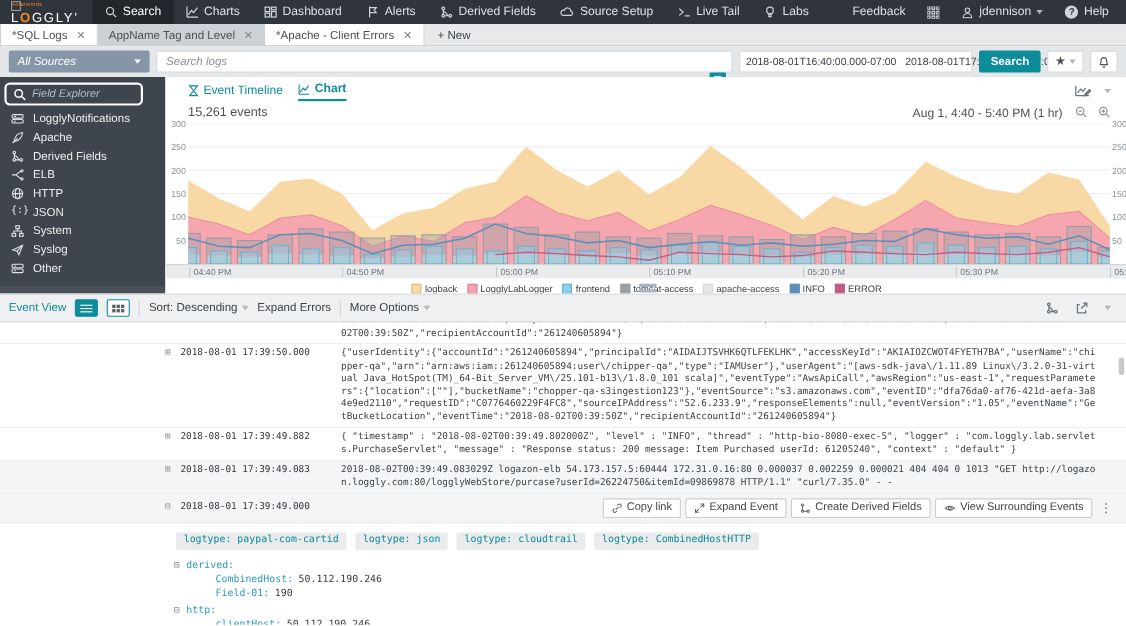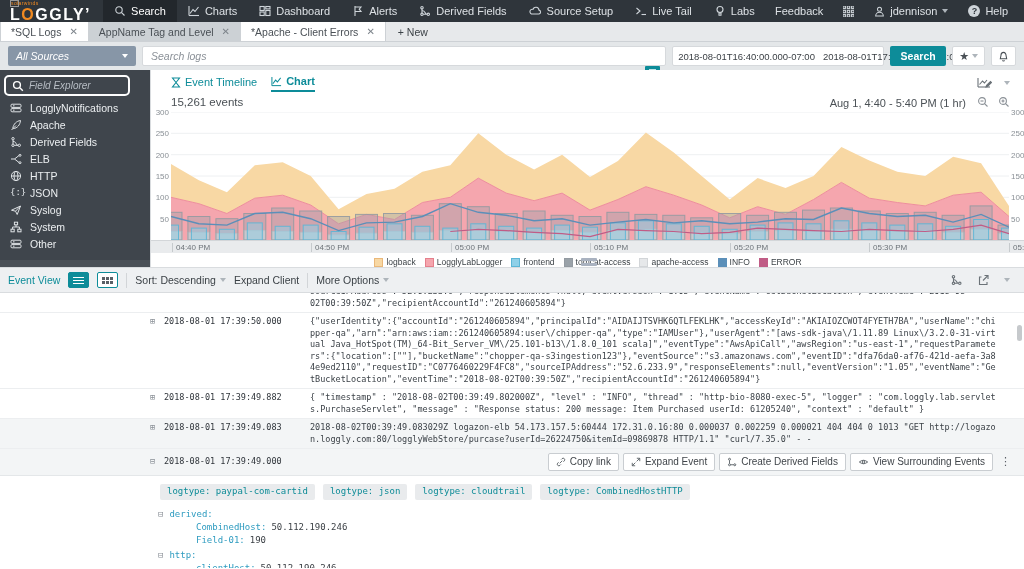--- a/index.html
+++ b/index.html
@@ -6,21 +6,21 @@
   html,body{width:1024px;height:569px;overflow:hidden;background:#fff;
     font-family:"Liberation Sans",sans-serif;-webkit-font-smoothing:antialiased}
   #app{position:relative;width:1024px;height:569px;background:#fff}
   .ico{display:inline-block;vertical-align:middle;flex:none}
 
   
   .topnav{position:absolute;left:0;top:0;width:1024px;height:22px;background:#2f353b;
     display:flex;align-items:stretch;color:#dfe3e6;font-size:11px}
   .logo{display:flex;flex-direction:column;justify-content:center;padding:0 12px 0 10px;line-height:1}
   .logo .sw{font-size:5px;color:#f18a21;letter-spacing:.4px}
-  .logo .brand{font-size:16px;font-weight:bold;color:#fff;letter-spacing:1.5px}
+  .logo .brand{font-size:12px;font-weight:normal;color:#fff;letter-spacing:1.5px}
   .logo .brand b{color:#f18a21}
   .nv{display:flex;align-items:center;gap:5px;padding:0 11px;color:#dde1e5;cursor:pointer}
   .nv.active{background:#22272c;color:#fff}
   .nv svg{stroke:#cfd5da;fill:none;stroke-width:1.1}
   .nav-right{margin-left:auto;display:flex;align-items:center;gap:4px;padding-right:8px}
   .nav-right .nv{padding:0 8px}
   .qmark{width:12px;height:12px;border-radius:50%;background:#cfd5da;color:#2f353b;font-size:9px;
     font-weight:bold;display:inline-flex;align-items:center;justify-content:center}
   .caret{display:inline-block;width:0;height:0;border-left:3.5px solid transparent;
     border-right:3.5px solid transparent;border-top:4px solid #aeb5bb;vertical-align:middle}
@@ -353,33 +353,33 @@
           <line x1="1.4" y1="6" x2="10.6" y2="6"></line>
         </svg>
       <span>HTTP</span>
     </div>
     <div class="sitem">
       <span class="txt-ico">{:}</span>
       <span>JSON</span>
     </div>
     <div class="sitem">
       <svg class="ico" width="12" height="12" viewBox="0 0 12 12">
-          <path d="M1.5 6.2 L10.5 2 L7.2 10.5 L5.5 7.2 Z"></path>
-          <line x1="5.5" y1="7.2" x2="10.5" y2="2"></line>
-        </svg>
-      <span>Syslog</span>
-    </div>
-    <div class="sitem">
-      <svg class="ico" width="12" height="12" viewBox="0 0 12 12">
           <rect x="4.4" y="1.2" width="3.2" height="2.6"></rect>
           <rect x="1" y="8.2" width="3.2" height="2.6"></rect>
           <rect x="7.8" y="8.2" width="3.2" height="2.6"></rect>
           <path d="M6 3.8 V6 M2.6 8.2 V6 H9.4 V8.2"></path>
         </svg>
       <span>System</span>
+    </div>
+    <div class="sitem">
+      <svg class="ico" width="12" height="12" viewBox="0 0 12 12">
+          <path d="M1.5 6.2 L10.5 2 L7.2 10.5 L5.5 7.2 Z"></path>
+          <line x1="5.5" y1="7.2" x2="10.5" y2="2"></line>
+        </svg>
+      <span>Syslog</span>
     </div>
     <div class="sitem">
       <svg class="ico" width="12" height="12" viewBox="0 0 12 12">
           <rect x="1" y="2.2" width="10" height="3.2" rx="1"></rect>
           <rect x="1" y="6.6" width="10" height="3.2" rx="1"></rect>
           <line x1="3" y1="3.8" x2="4.5" y2="3.8"></line>
           <line x1="3" y1="8.2" x2="4.5" y2="8.2"></line>
         </svg>
       <span>Other</span>
     </div>
@@ -610,21 +610,21 @@
             <b></b>
             <b></b>
           </span>
         </span>
       <span class="tdiv"></span>
       <span class="titem">
           <span>Sort: Descending</span>
           <span class="caret"></span>
         </span>
       <span class="titem">
-          <span>Expand Client</span>
+          <span>Expand Errors</span>
         </span>
       <span class="tdiv"></span>
       <span class="titem">
           <span>More Options</span>
           <span class="caret"></span>
         </span>
       <span class="etb-right">
         <svg class="ico" width="13" height="12" viewBox="0 0 12 12">
             <circle cx="3" cy="2.7" r="1.2"></circle>
             <circle cx="3" cy="9.3" r="1.2"></circle>

